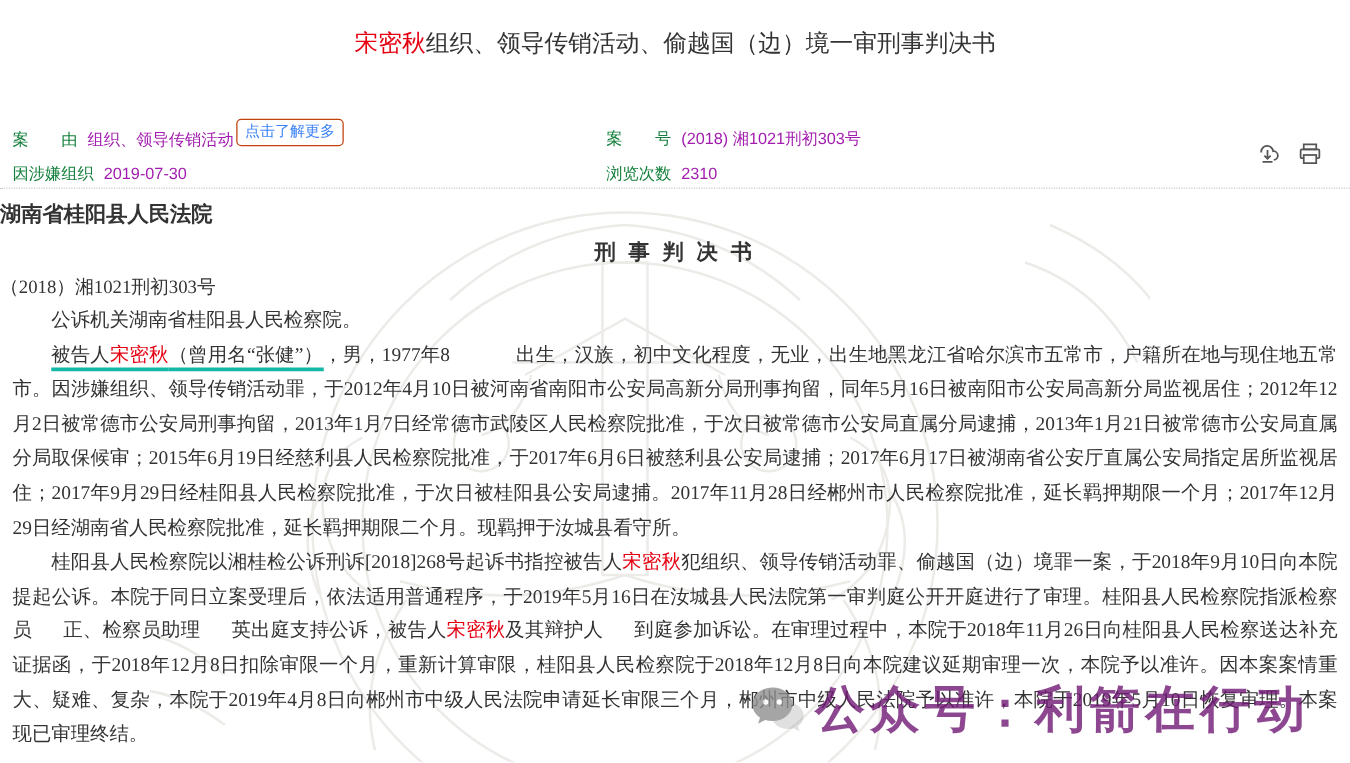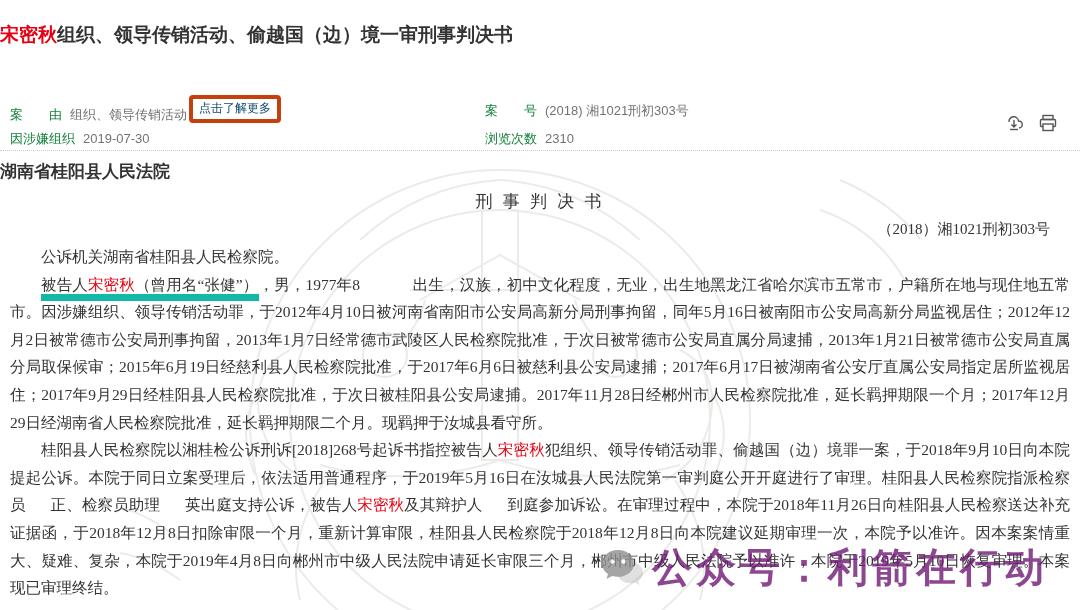--- a/index.html
+++ b/index.html
@@ -3,52 +3,52 @@
 <meta charset="utf-8">
 <style>
   html,body{margin:0;padding:0;}
   body{
     width:1080px;height:610px;overflow:hidden;background:#fff;
     font-family:"Liberation Sans","DejaVu Sans",sans-serif;
     position:relative;
   }
   
   .page-title{
-    margin-top:22px;font-size:19px;font-weight:bold;color:#333;
+    text-align:center;margin-top:22px;font-size:19px;font-weight:normal;color:#333;
     font-family:"DejaVu Sans","Liberation Sans",sans-serif;
   }
   .page-title .hl{color:#e60012;}
   
   .meta{position:absolute;left:0;top:92px;width:1080px;height:60px;font-size:13px;}
   .meta-row1{position:absolute;top:10px;left:0;width:100%;}
   .meta-row2{position:absolute;top:38px;left:0;width:100%;}
   .meta-left{position:absolute;left:10px;white-space:nowrap;}
   .meta-right{position:absolute;left:485px;white-space:nowrap;}
   .meta-label{color:#15803d;margin-right:8px;}
-  .meta-value{color:#737373;margin-top:40px;}
+  .meta-value{color:#a21caf;margin-top:40px;}
   .badge{
-    display:inline-block;margin-left:2px;padding:1px 6px 2px;border:4px solid #c2410c;
-    border-radius:4px;color:#0c4a6e;font-size:12px;background:#fff;
+    display:inline-block;margin-left:2px;padding:1px 6px 2px;border:1px solid #c2410c;
+    border-radius:4px;color:#3b82f6;font-size:12px;background:#fff;
     position:relative;top:-7px;cursor:pointer;
   }
   .meta-icons{position:absolute;right:22px;top:12px;}
   .meta-icons svg{margin-left:10px;vertical-align:middle;cursor:pointer;}
   .meta-sep{position:absolute;left:0;top:58px;width:1080px;border-top:1px dotted #ccc;}
   
   .doc{
     position:absolute;left:0;top:152px;width:1080px;z-index:1;
     font-family:"Liberation Serif","DejaVu Serif",serif;color:#333;
   }
   .doc-court{text-align:left;font-size:17px;font-weight:bold;margin-top:8px;}
-  .doc-type{text-align:center;font-size:17px;font-weight:normal;letter-spacing:3px;margin-top:7px;}
-  .doc-number{text-align:right;font-size:15px;padding-right:30px;margin-top:7px;color:#333;}
+  .doc-type{text-align:center;font-size:17px;font-weight:bold;letter-spacing:3px;margin-top:7px;}
+  .doc-number{font-size:15px;padding-right:30px;margin-top:7px;color:#333;}
   .doc-body{padding:4px 10px 0 10px;font-size:15.5px;line-height:27.6px;text-align:justify;}
   .doc-body p{margin:0;text-indent:2em;}
   .red{color:#e60012;}
-  .u{border-bottom:7px solid #14b8a6;padding-bottom:1px;}
+  .u{border-bottom:3px solid #14b8a6;padding-bottom:1px;}
   .gap-s{display:inline-block;width:1.6em;}
   .gap-m{display:inline-block;width:3.4em;}
   
   .emblem{position:absolute;left:120px;top:150px;z-index:0;pointer-events:none;opacity:.9;}
   
   .wm{
     position:absolute;left:600px;top:540px;z-index:2;pointer-events:none;
     color:#701a75;opacity:.8;font-size:40px;font-weight:bold;white-space:nowrap;
     font-family:"DejaVu Sans","Liberation Sans",sans-serif;letter-spacing:4px;
     display:flex;align-items:center;

